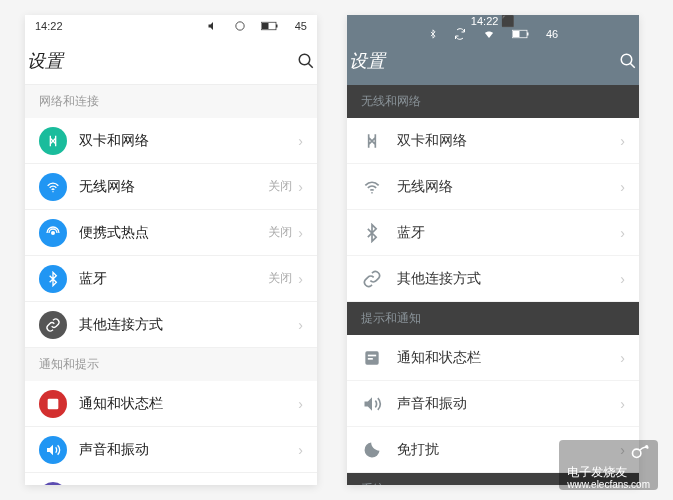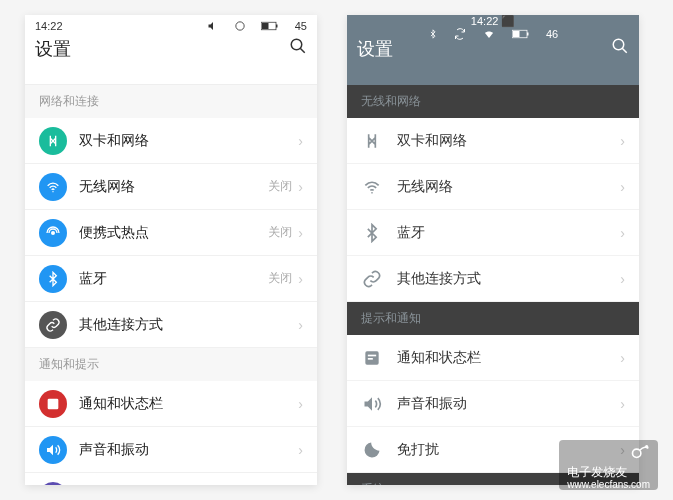--- a/index.html
+++ b/index.html
@@ -32,23 +32,25 @@
       height: 22px;
       background: #6d7e8a;
       color: #fff;
       flex-direction: column;
     }
     .sb-time { flex: 1; }
     .sb-icons { display: flex; gap: 16px; align-items: center; }
     .header {
       height: 48px;
       display: flex;
-      padding: 0 10px;
+      align-items: center;
+      padding: 0 2px;
       font-size: 18px;
       font-weight: 500;
+      font-style: italic;
     }
     .header-left { background: #fff; color: #222; border-bottom: 1px solid #eee; }
     .header-right { background: #6d7e8a; color: #fff; }
     .header-title { flex: 1; }
     .search-icon { width: 18px; height: 18px; }
     .section-header {
       padding: 8px 14px;
       font-size: 12px;
       color: #999;
       background: #f7f7f7;

